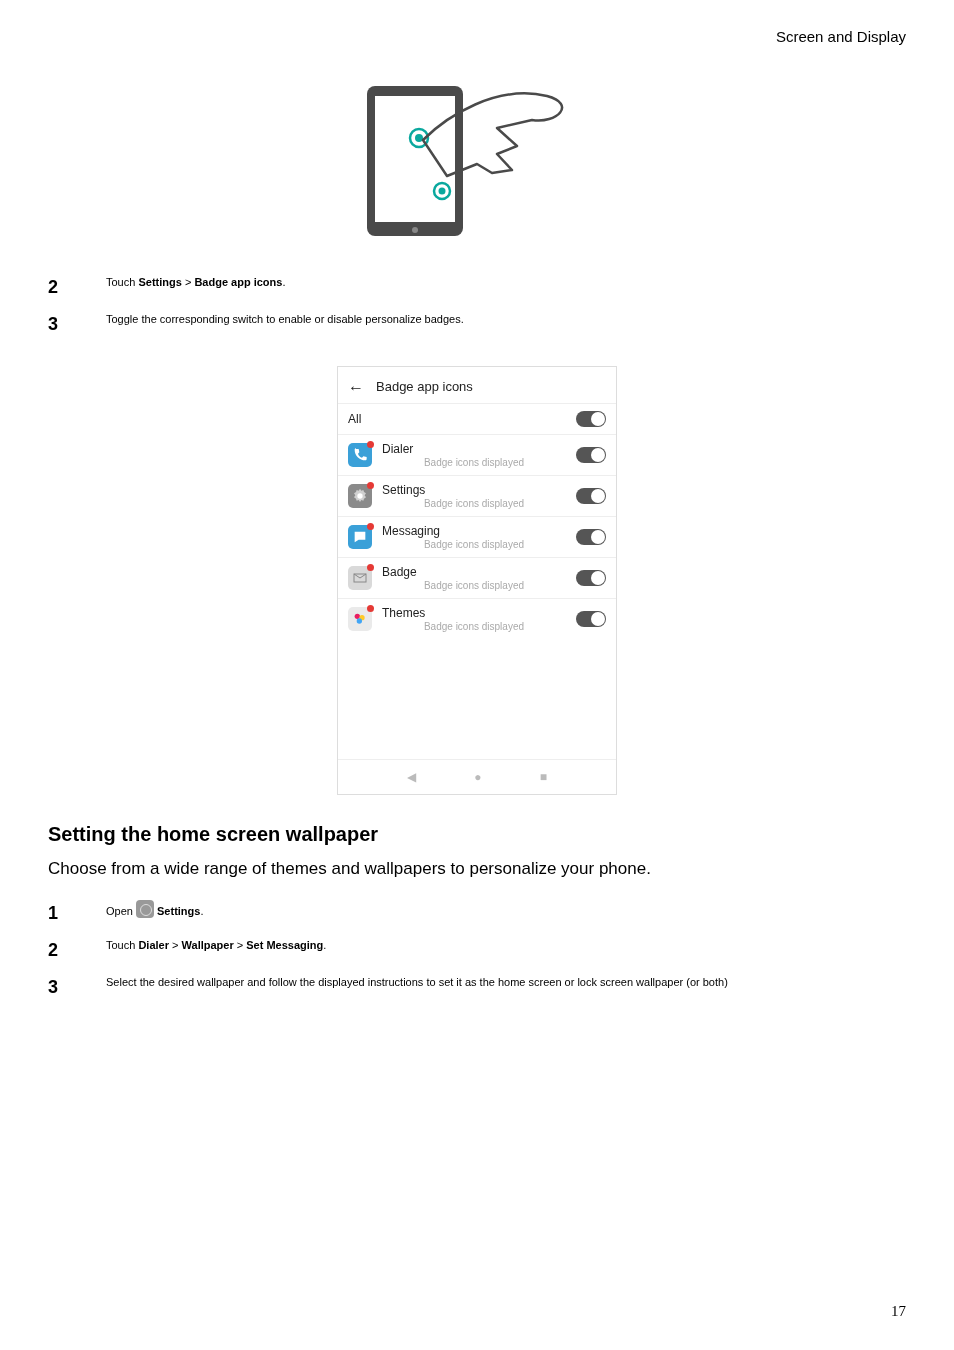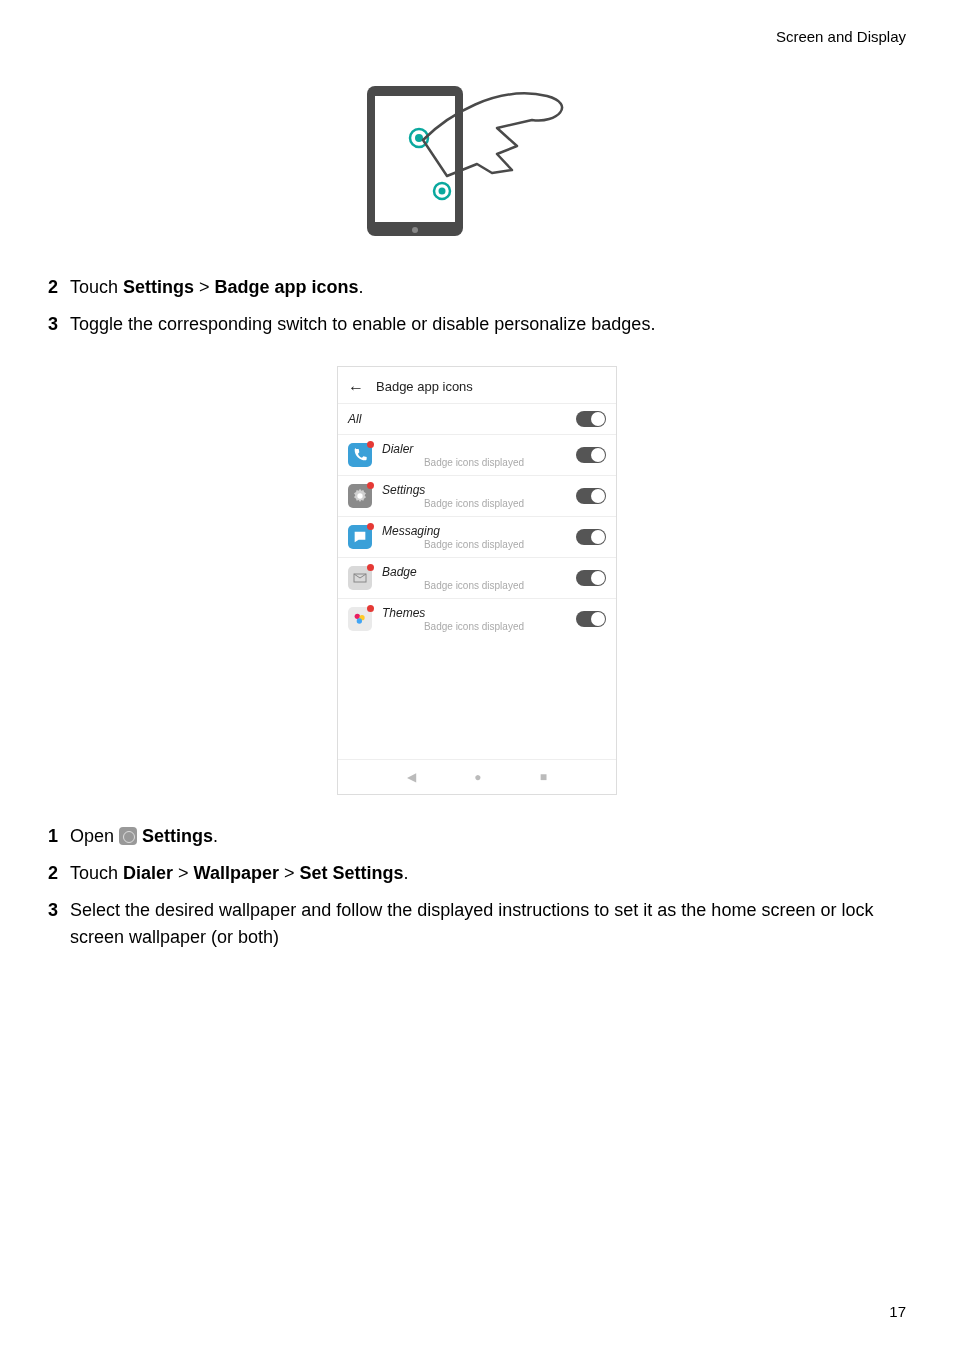--- a/index.html
+++ b/index.html
@@ -34,22 +34,23 @@
     margin: 10px 0;
     line-height: 1.5;
   }
   .list-num {
     font-weight: bold;
     font-size: 18px;
     width: 22px;
     flex-shrink: 0;
   }
   .list-body {
-    font-size: 18px;
+    font-size: 11px;
     flex: 1;
+    margin-left: 36px;
   }
   .bold { font-weight: bold; }
   .shot-wrap {
     display: flex;
     justify-content: center;
     margin: 28px 0 28px 0;
   }
   .shot {
     width: 280px;
     background: #fff;
@@ -83,21 +84,21 @@
     justify-content: center;
   }
   .app-icon .dot {
     position: absolute;
     top: -2px; right: -2px;
     width: 7px; height: 7px;
     border-radius: 50%;
     background: #e53935;
   }
   .shot-text { flex: 1; }
-  .shot-title { color: #222; font-size: 12px; font-style: italic; }
+  .shot-title { color: #222; font-size: 12px; }
   .shot-sub { color: #aaa; font-size: 10px; margin-top: 1px; text-align: center; }
   .toggle {
     width: 30px; height: 16px;
     border-radius: 10px;
     background: #555;
     position: relative;
     flex-shrink: 0;
   }
   .toggle::after {
     content: "";
@@ -146,20 +147,21 @@
     left:4px; top:4px;
     width:10px; height:10px;
     border:1px solid #ddd;
     border-radius:50%;
   }
   .page-num {
     position: absolute;
     bottom: 30px;
     right: 48px;
     font-size: 15px;
+    font-family: Liberation Serif, serif;
   }
 </style>
 </head>
 <body>
 
 <div class="page">
   <div class="header-right">Screen and Display</div>
 
   <div class="figure-wrap">
     <svg width="260" height="170" viewBox="0 0 260 170">
@@ -271,29 +273,31 @@
           </div>
         </div>
       <div class="shot-navbar">
         <span>◀</span>
         <span>●</span>
         <span>■</span>
       </div>
     </div>
   </div>
 
+  <div class="h2">Setting the home screen wallpaper</div>
+  <div class="para">Choose from a wide range of themes and wallpapers to personalize your phone.</div>
 
   <div id="steps-b">
       <div class="list-row">
         <div class="list-num">1</div>
         <div class="list-body">Open <span class="inline-icon"></span> <span class="bold">Settings</span>.</div>
       </div>
       <div class="list-row">
         <div class="list-num">2</div>
-        <div class="list-body">Touch <span class="bold">Dialer</span> &gt; <span class="bold">Wallpaper</span> &gt; <span class="bold">Set Settings</span>.</div>
+        <div class="list-body">Touch <span class="bold">Dialer</span> &gt; <span class="bold">Wallpaper</span> &gt; <span class="bold">Set Messaging</span>.</div>
       </div>
       <div class="list-row">
         <div class="list-num">3</div>
         <div class="list-body">Select the desired wallpaper and follow the displayed instructions to set it as the home screen or lock screen wallpaper (or both)</div>
       </div>
     </div>
 
   <div class="page-num">17</div>
 </div>
 

